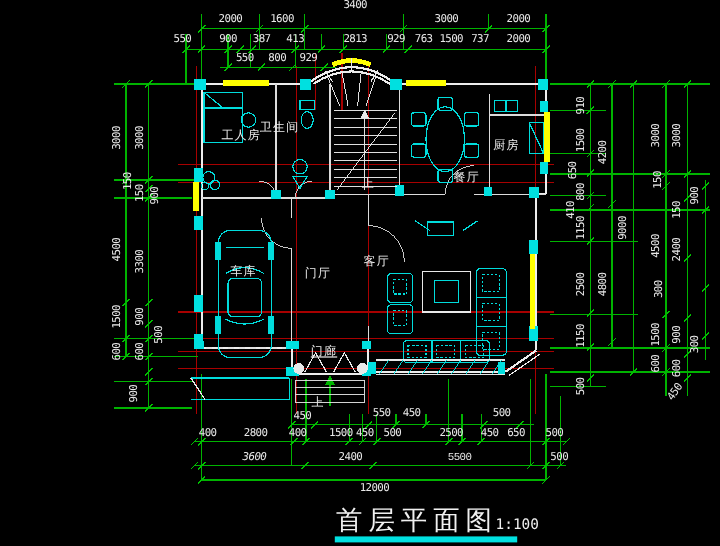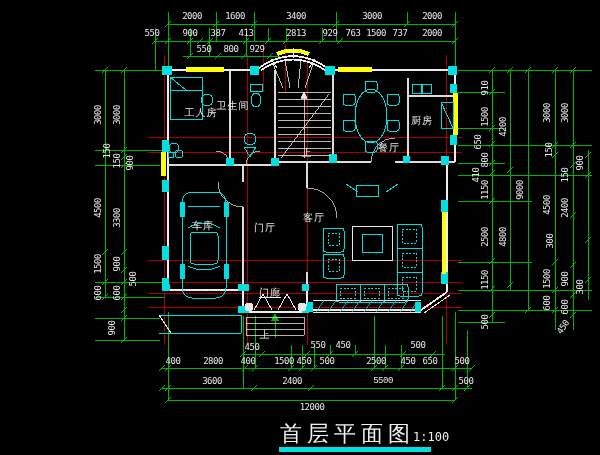--- a/index.html
+++ b/index.html
@@ -193,21 +193,21 @@
     </g>
     <g stroke="#00dcdc" stroke-width="1" fill="none">
       <path d="M159 315H241 M159 333H241 M241 315V333"></path>
       <path d="M159 315L171 333" stroke="#e8e8e8"></path>
     </g>
   </svg>
 
   <div id="annotations">
       <span class="dim" style="left: 192px; top: 16px;">2000</span>
       <span class="dim" style="left: 235px; top: 16px;">1600</span>
-      <span class="dim" style="left: 296px; top: 16px;">3400</span>
+      <span class="dim" style="left: 296px; top: 5px;">3400</span>
       <span class="dim" style="left: 372px; top: 16px;">3000</span>
       <span class="dim" style="left: 432px; top: 16px;">2000</span>
       <span class="dim" style="left: 152px; top: 33px;">550</span>
       <span class="dim" style="left: 190px; top: 33px;">900</span>
       <span class="dim" style="left: 218px; top: 33px;">387</span>
       <span class="dim" style="left: 246px; top: 33px;">413</span>
       <span class="dim" style="left: 296px; top: 33px;">2813</span>
       <span class="dim" style="left: 330px; top: 33px;">929</span>
       <span class="dim" style="left: 353px; top: 33px;">763</span>
       <span class="dim" style="left: 376px; top: 33px;">1500</span>
@@ -223,21 +223,21 @@
       <span class="dim" style="left: 173px; top: 361px;">400</span>
       <span class="dim" style="left: 213px; top: 361px;">2800</span>
       <span class="dim" style="left: 248px; top: 361px;">400</span>
       <span class="dim" style="left: 284px; top: 361px;">1500</span>
       <span class="dim" style="left: 304px; top: 361px;">450</span>
       <span class="dim" style="left: 327px; top: 361px;">500</span>
       <span class="dim" style="left: 376px; top: 361px;">2500</span>
       <span class="dim" style="left: 408px; top: 361px;">450</span>
       <span class="dim" style="left: 430px; top: 361px;">650</span>
       <span class="dim" style="left: 462px; top: 361px;">500</span>
-      <span class="dim" style="left: 212px; top: 381px;">3600</span>
+      <span class="dim" style="left: 212px; top: 381px; font-style: italic;">3600</span>
       <span class="dim" style="left: 292px; top: 381px;">2400</span>
       <span class="dim" style="left: 383px; top: 381px; font-family: Liberation Mono, monospace;">5500</span>
       <span class="dim" style="left: 466px; top: 381px;">500</span>
       <span class="dim" style="left: 312px; top: 407px;">12000</span>
       <span class="dim rot" style="left: 98px; top: 115px;">3000</span>
       <span class="dim rot" style="left: 98px; top: 208px;">4500</span>
       <span class="dim rot" style="left: 98px; top: 264px;">1500</span>
       <span class="dim rot" style="left: 98px; top: 293px;">600</span>
       <span class="dim rot" style="left: 117px; top: 115px;">3000</span>
       <span class="dim rot" style="left: 107px; top: 151px;">150</span>

